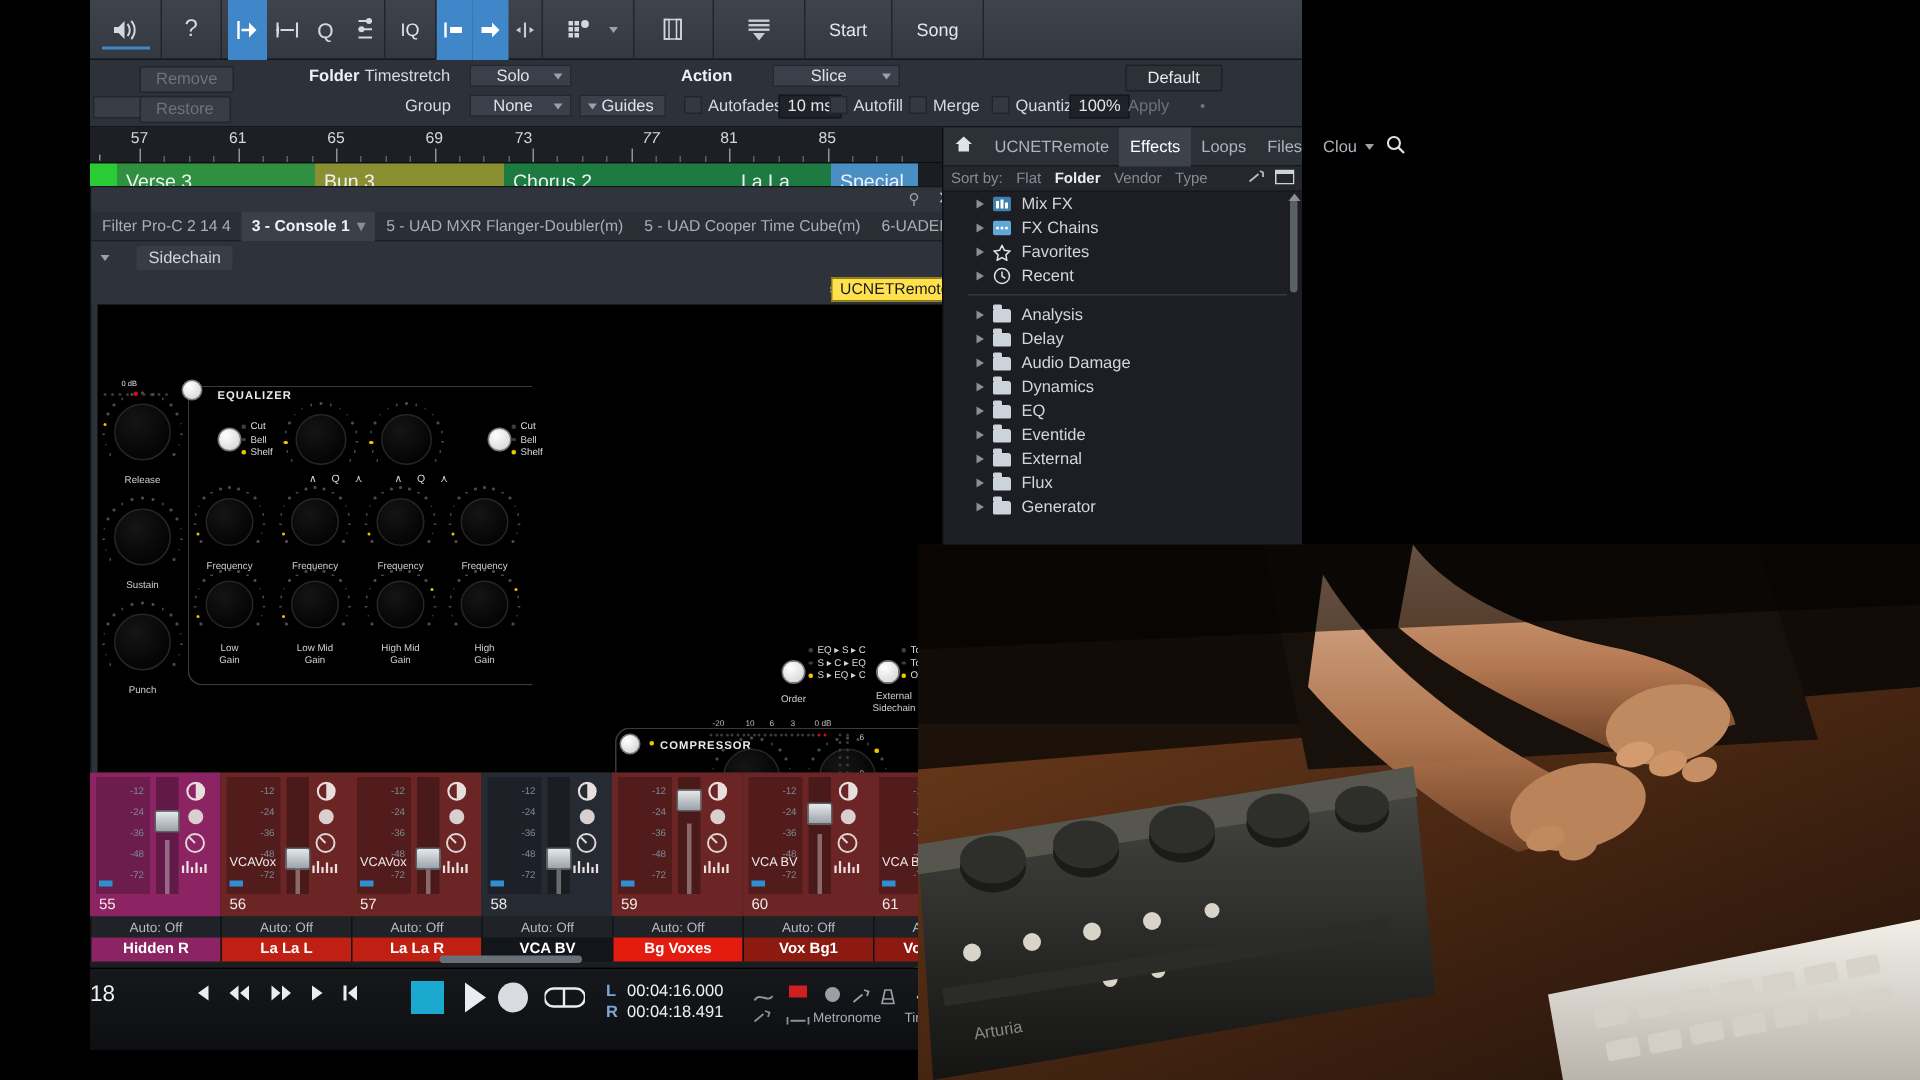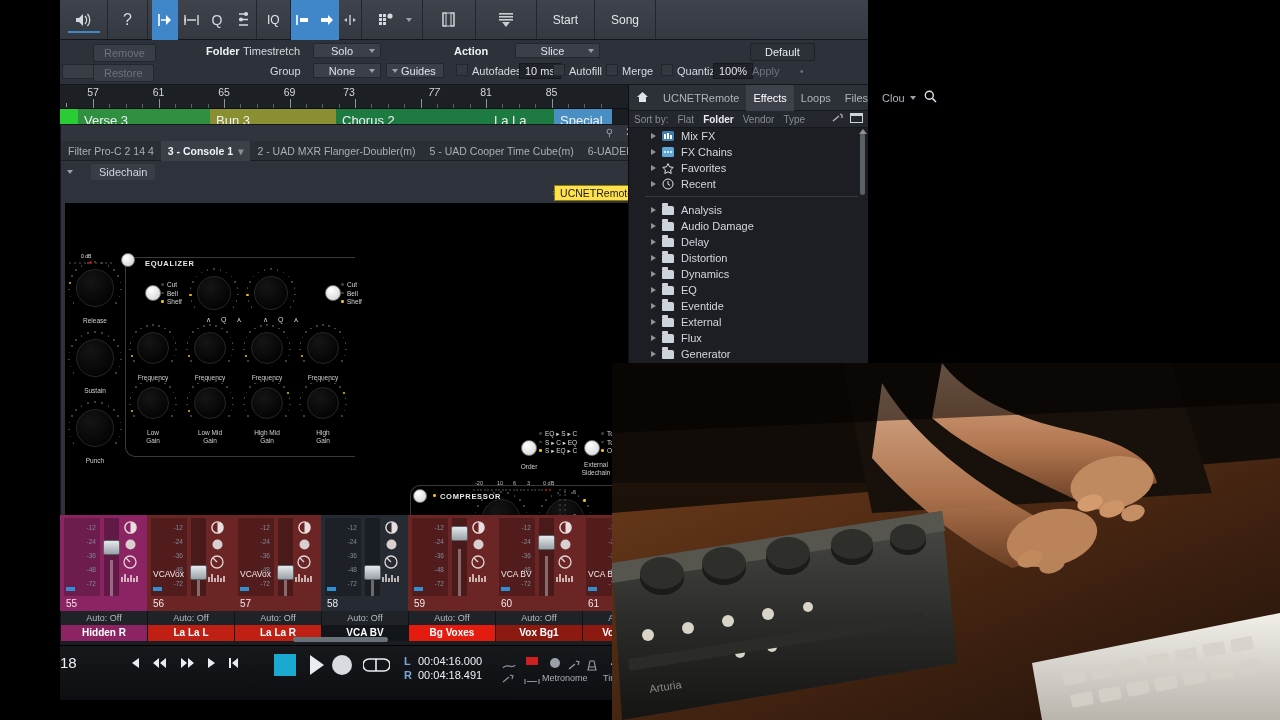--- a/index.html
+++ b/index.html
@@ -390,21 +390,21 @@
     <div class="plug">
       <div class="plug-title">
         <div class="pin">⚲</div>
         <div class="xbtn">✕</div>
       </div>
 
       <div class="tabs">
         <div id="plug-tabs" style="display:flex;align-items:center;">
             <div class="tab">Filter Pro-C 2 14 4</div>
             <div class="tab active">3 - Console 1<span class="c2">▾</span></div>
-            <div class="tab">2 - UAD MXR Flanger-Doubler(m)</div>
+            <div class="tab">5 - UAD MXR Flanger-Doubler(m)</div>
             <div class="tab">5 - UAD Cooper Time Cube(m)</div>
             <div class="tab">6-UADEP-34Ta..</div>
             <div class="tab">...</div>
           </div>
       </div>
 
       <div class="sc-row">
         <span class="caret" style="margin-left:2px"></span>
         <span class="sc-btn">Sidechain</span>
       </div>
@@ -1533,31 +1533,26 @@
       <div class="sep"></div>
       <div id="tree-folders">
           <div class="trow" style="padding-left: 22px;">
             <span class="arrow"></span>
             <span class="fld"></span>
             <span>Analysis</span>
           </div>
           <div class="trow" style="padding-left: 22px;">
             <span class="arrow"></span>
             <span class="fld"></span>
-            <span>Audio Damage</span>
+            <span>Delay</span>
           </div>
           <div class="trow" style="padding-left: 22px;">
             <span class="arrow"></span>
             <span class="fld"></span>
-            <span>Delay</span>
-          </div>
-          <div class="trow" style="padding-left: 22px;">
-            <span class="arrow"></span>
-            <span class="fld"></span>
-            <span>Distortion</span>
+            <span>Audio Damage</span>
           </div>
           <div class="trow" style="padding-left: 22px;">
             <span class="arrow"></span>
             <span class="fld"></span>
             <span>Dynamics</span>
           </div>
           <div class="trow" style="padding-left: 22px;">
             <span class="arrow"></span>
             <span class="fld"></span>
             <span>EQ</span>

